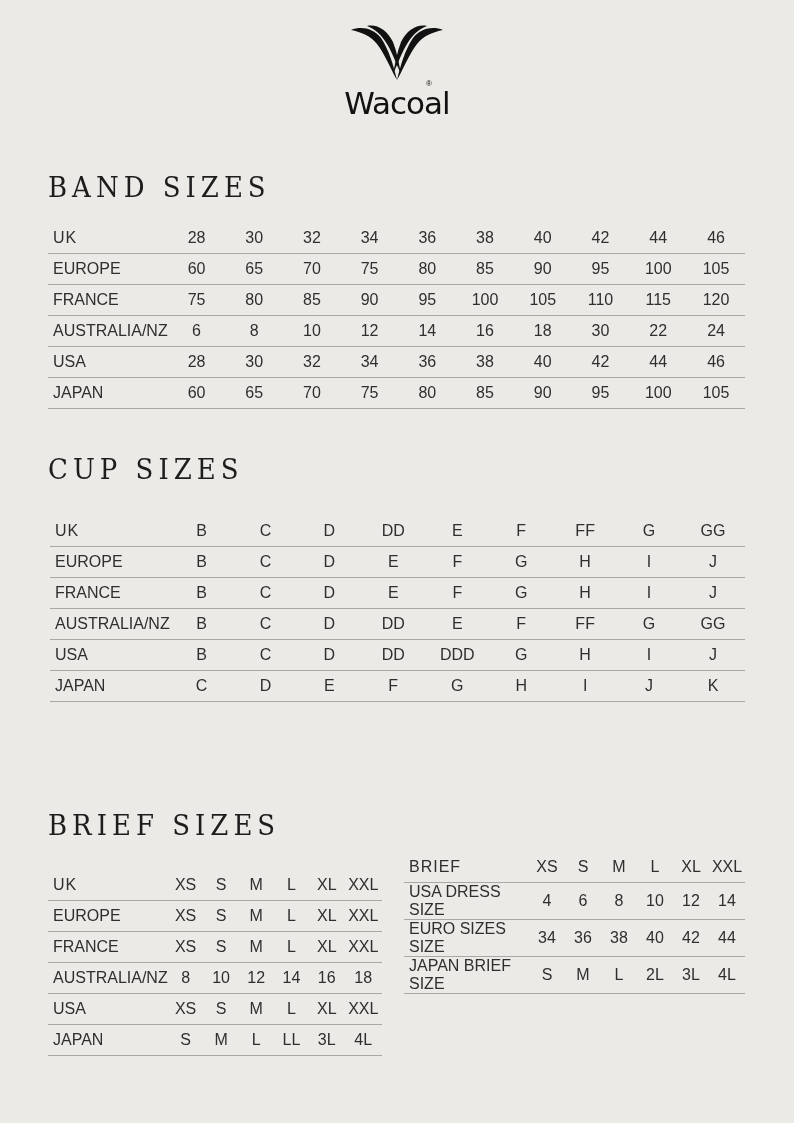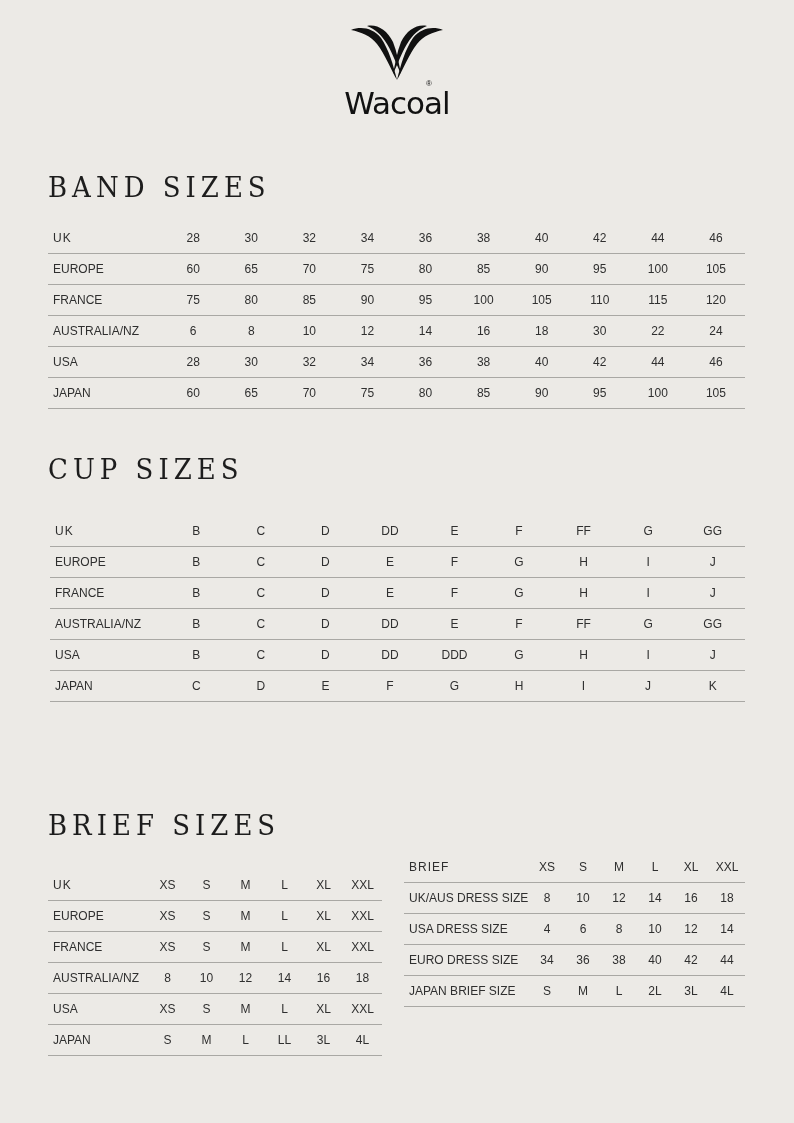--- a/index.html
+++ b/index.html
@@ -30,21 +30,21 @@
     font-family: "DejaVu Serif", serif;
     font-weight: normal;
     font-size: 26px; letter-spacing: 5px;
     color: #1d1d1d;
     margin: 0;
     transform: scaleY(1.05);
   }
   table.sizes {
     position: absolute;
     border-collapse: collapse;
-    font-size: 12px;
+    font-size: 16px;
     color: #2f2f2f;
   }
   table.sizes td {
     height: 30px; padding: 0;
     border-bottom: 1.5px solid #a9a8a4;
     text-align: center;
     vertical-align: middle;
   }
   table.sizes td.label { text-align: left; padding-left: 5px; }
   table.sizes tr:first-child td.label { letter-spacing: 1px; }
@@ -305,39 +305,30 @@
       <tr>
         <td class="label">BRIEF</td>
         <td>XS</td>
         <td>S</td>
         <td>M</td>
         <td>L</td>
         <td>XL</td>
         <td>XXL</td>
       </tr>
       <tr>
-        <td class="label">UK/AUS DRESS SIZE</td>
-        <td>8</td>
-        <td>10</td>
-        <td>12</td>
-        <td>14</td>
-        <td>16</td>
-        <td>18</td>
-      </tr>
-      <tr>
         <td class="label">USA DRESS SIZE</td>
         <td>4</td>
         <td>6</td>
         <td>8</td>
         <td>10</td>
         <td>12</td>
         <td>14</td>
       </tr>
       <tr>
-        <td class="label">EURO DRESS SIZE</td>
+        <td class="label">EURO SIZES SIZE</td>
         <td>34</td>
         <td>36</td>
         <td>38</td>
         <td>40</td>
         <td>42</td>
         <td>44</td>
       </tr>
       <tr>
         <td class="label">JAPAN BRIEF SIZE</td>
         <td>S</td>

